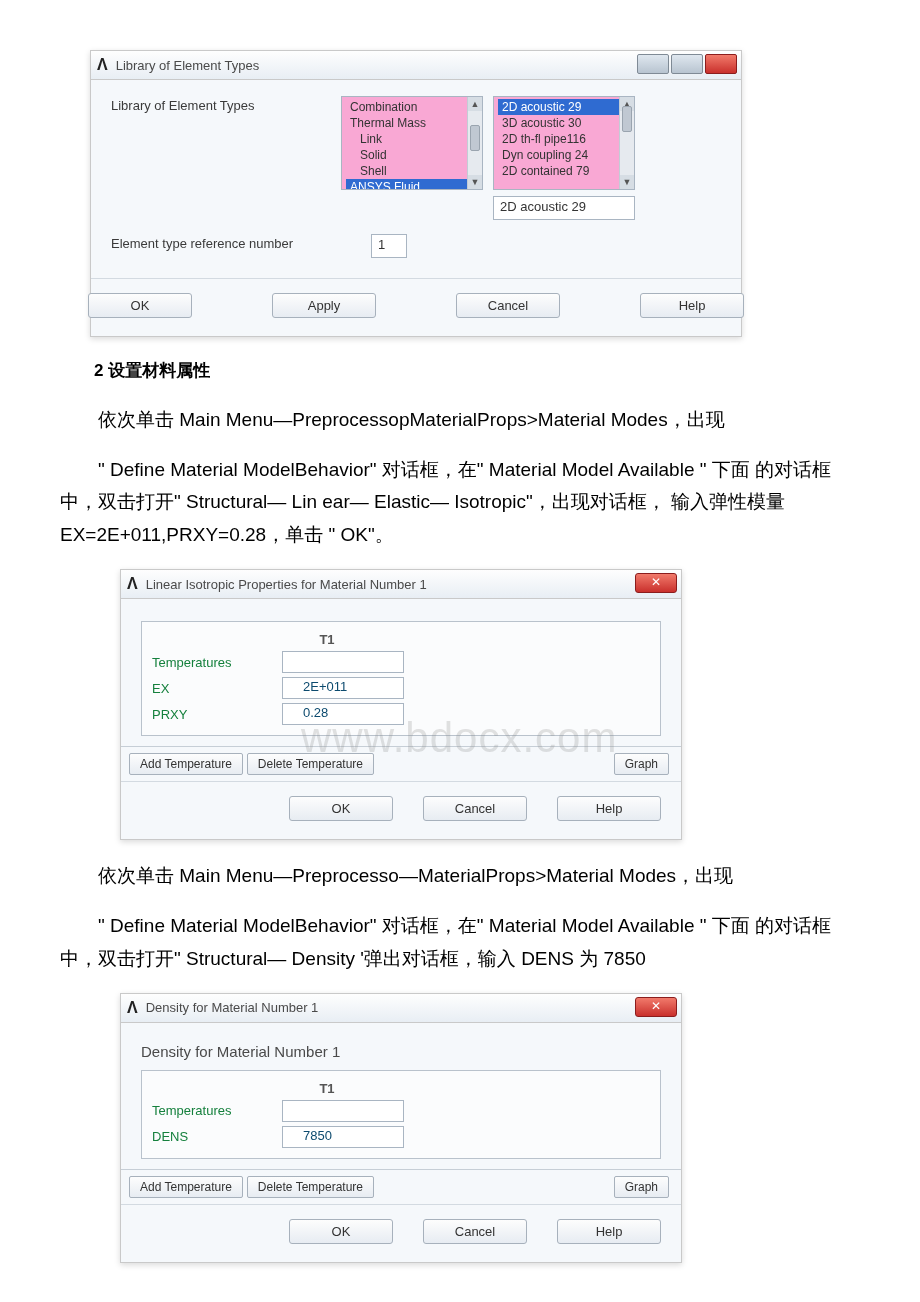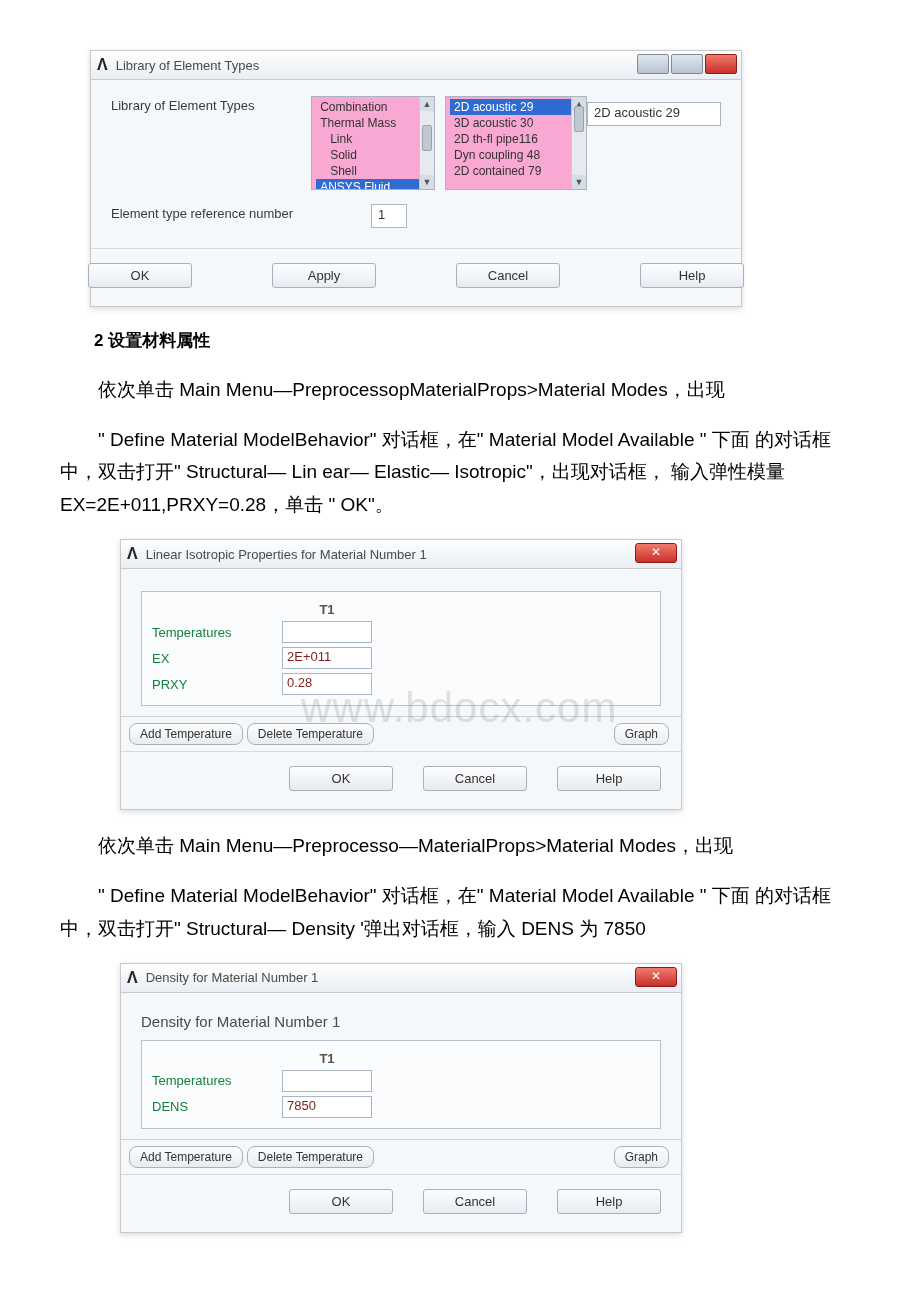--- a/index.html
+++ b/index.html
@@ -151,37 +151,37 @@
     display: flex;
     font-size: 13px;
   }
   .grid-lbl { width: 130px; color: #888; }
   .grid-col { width: 90px; text-align: center; color: #555; font-weight: bold; }
   .grid-row { display: flex; align-items: center; margin-top: 4px; font-size: 13px; }
   .grid-row .grid-lbl { color: #15803d; }
   .cell {
     width: 80px; height: 18px;
     border: 1px solid #a9b5c2; background: #fff;
-    padding: 1px 4px; font-size: 13px; color: #7f1d1d;
+    padding: 1px 20px; font-size: 13px; color: #0c4a6e;
   }
   .subtitle { font-size: 15px; color: #4a4a4a; margin: 4px 0 10px 0; }
   .actionrow {
     display: flex;
     border-top: 1px solid #c6ced6;
     background: #f5f8fb;
     padding: 6px 8px;
     align-items: center;
   }
   .flatbtn {
     padding: 3px 10px;
     border: 1px solid #a7b1bc;
     background: linear-gradient(#fdfdfd,#e7ecf2);
     font-size: 12px;
     margin-right: 4px;
-    border-radius: 8px;
+    border-radius: 2px;
   }
   .watermark {
     position: absolute;
     left: 180px; top: 144px;
     font-size: 42px;
     color: rgba(140,140,140,0.25);
     pointer-events: none;
     letter-spacing: 1px;
     white-space: nowrap;
   }
@@ -212,27 +212,27 @@
           <div class="item" style="padding-left:14px;">Solid</div>
           <div class="item" style="padding-left:14px;">Shell</div>
           <div class="item sel">ANSYS Fluid</div>
         </div>
         <div class="scroll">
           <div class="arrow up">▲</div>
           <div class="thumb"></div>
           <div class="arrow down">▼</div>
         </div>
       </div>
-      <div style="display:flex;flex-direction:row;">
+      <div style="display:flex;flex-direction:column;">
         <div class="listbox">
           <div class="items">
             <div class="item sel">2D acoustic   29</div>
             <div class="item">3D acoustic   30</div>
             <div class="item">2D th-fl pipe116</div>
-            <div class="item">Dyn coupling  48</div>
+            <div class="item">Dyn coupling  24</div>
             <div class="item">2D contained  79</div>
           </div>
           <div class="scroll">
             <div class="arrow up">▲</div>
             <div class="thumb" style="top:10%;"></div>
             <div class="arrow down">▼</div>
           </div>
         </div>
         <div class="txtin" style="margin-top:6px;">2D acoustic   29</div>
       </div>

